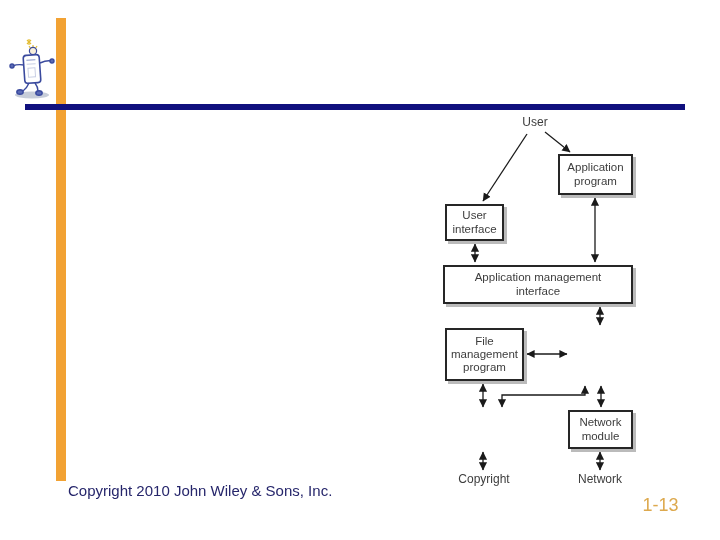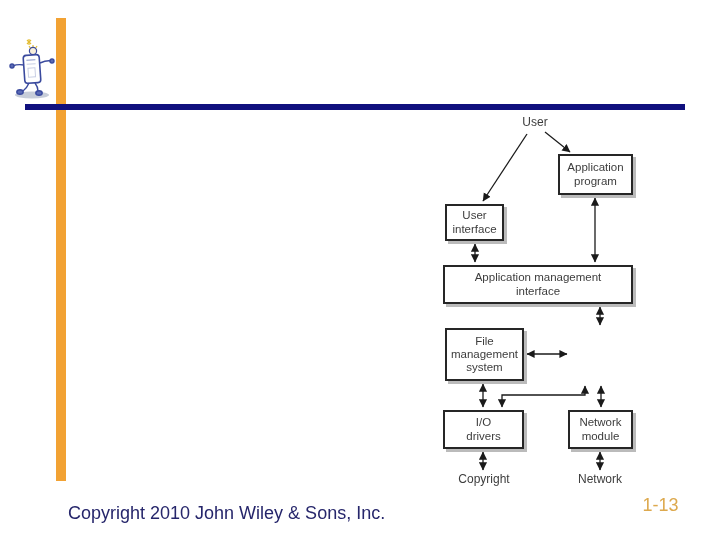--- a/index.html
+++ b/index.html
@@ -81,22 +81,22 @@
     left: 0; top: 0;
     width: 720px;
     height: 540px;
     z-index: 3;
     pointer-events: none;
   }
   
   .copyright {
     position: absolute;
     left: 68px;
-    top: 503px;
-    font-size: 18px;
+    top: 482px;
+    font-size: 15px;
     color: var(--copyright-text, #26266B);
     z-index: 2;
   }
   .page-number {
     position: absolute;
     left: 638px;
     top: 495px;
     width: 45px;
     text-align: center;
     font-size: 18px;
@@ -174,23 +174,21 @@
   <div class="dlabel label-user">User</div>
 
   <div class="dbox box-app-program">Application
 program</div>
   <div class="dbox box-user-interface">User
 interface</div>
   <div class="dbox box-api">Application management
 interface</div>
   <div class="dbox box-file-management">File
 management
-system</div>
-  <div class="dbox box-io-drivers">I/O
-drivers</div>
+program</div>
   <div class="dbox box-network-module">Network
 module</div>
 
   <div class="dlabel label-hardware">Copyright</div>
   <div class="dlabel label-network">Network</div>
 
   <div class="copyright">Copyright 2010 John Wiley &amp; Sons, Inc.</div>
   <div class="page-number">1-13</div>
 
 </div>

